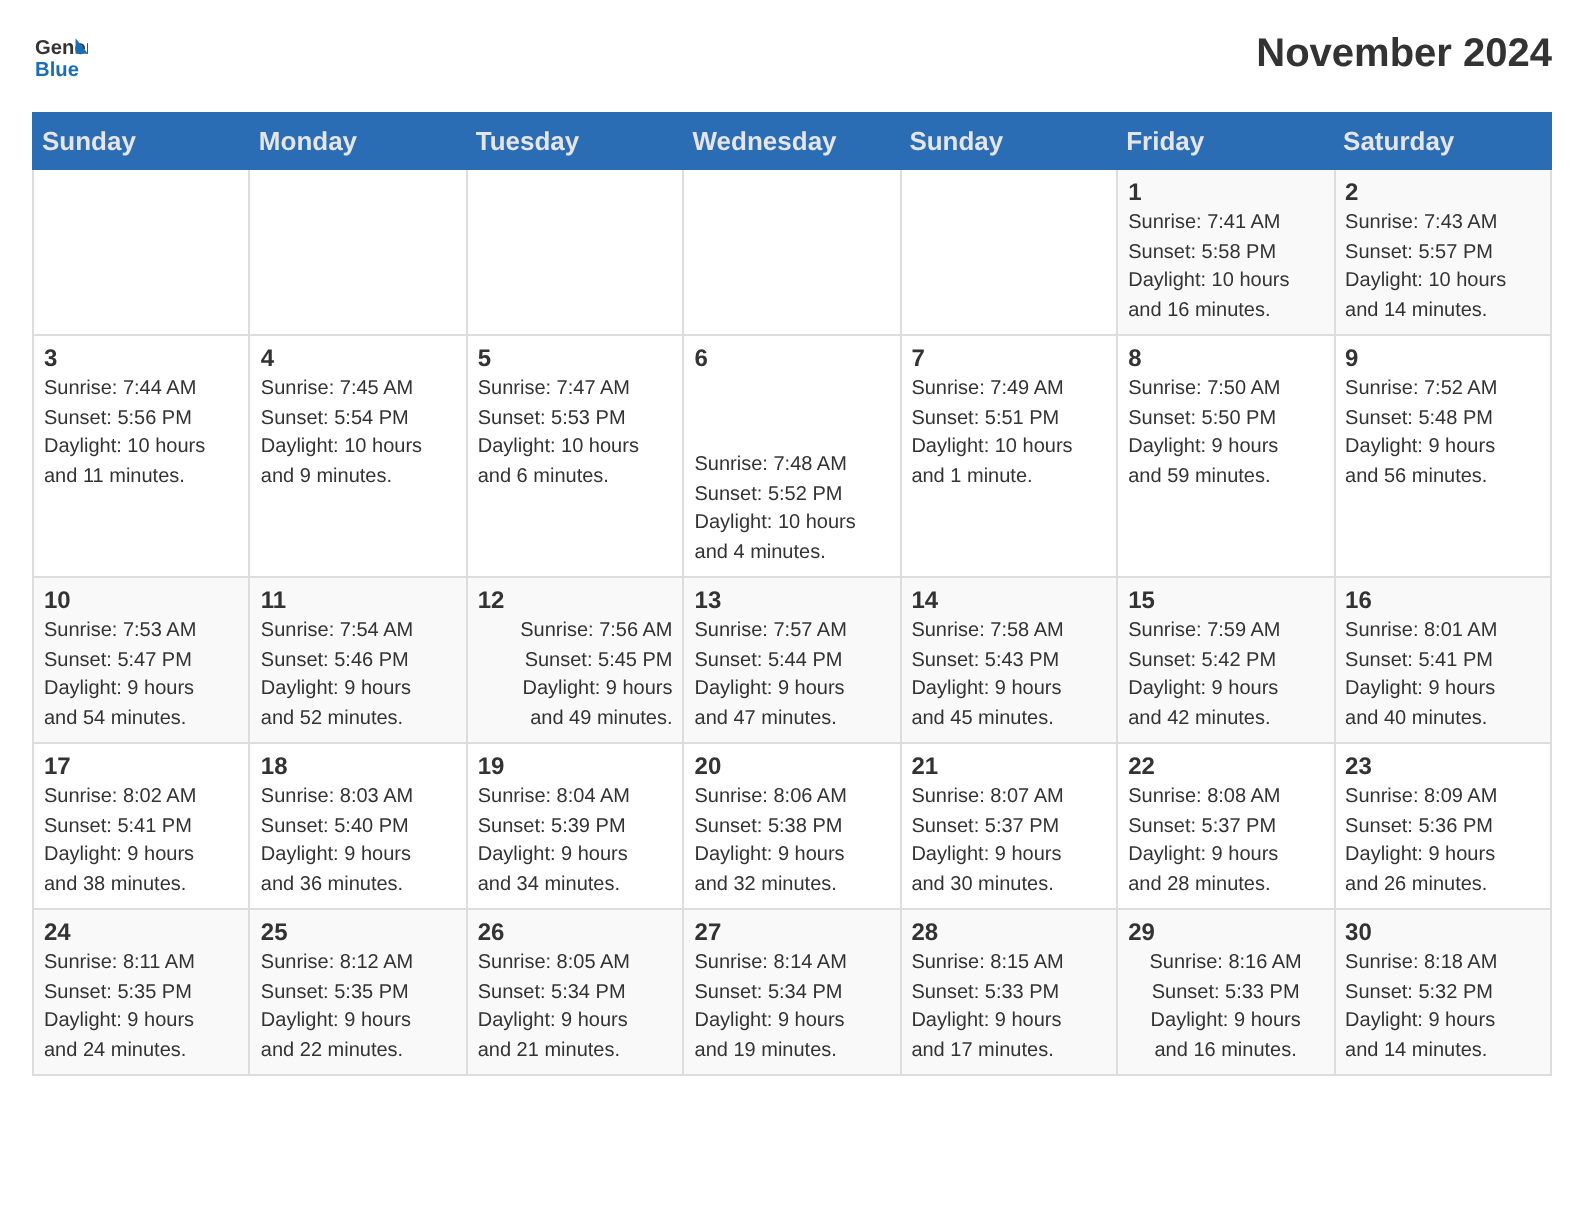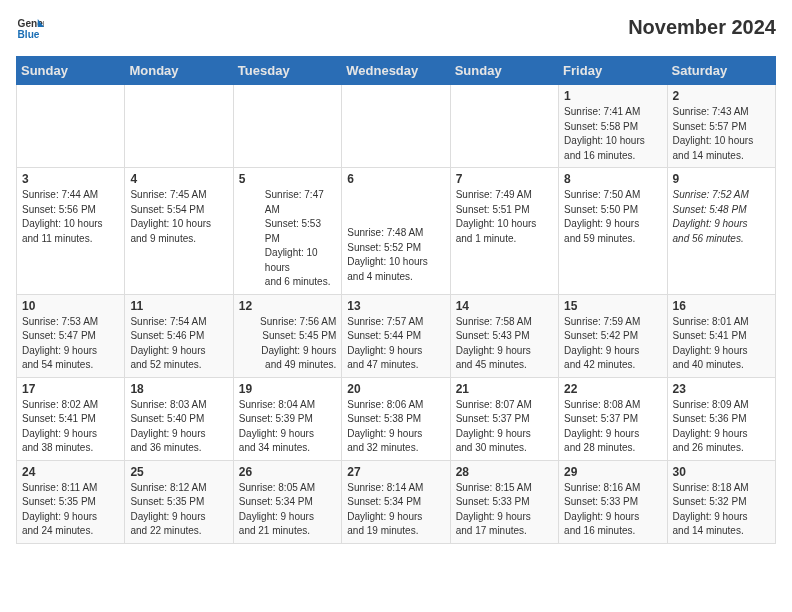--- a/index.html
+++ b/index.html
@@ -143,21 +143,21 @@
         </td>
         <td>
           <span class="day-number">4</span>
           <div class="day-info" style="white-space: pre-line;">Sunrise: 7:45 AM
 Sunset: 5:54 PM
 Daylight: 10 hours
 and 9 minutes.</div>
         </td>
         <td>
           <span class="day-number">5</span>
-          <div class="day-info" style="white-space: pre-line; margin-left: 26px;">Sunrise: 7:47 AM
+          <div class="day-info" style="white-space: pre-line;">Sunrise: 7:47 AM
 Sunset: 5:53 PM
 Daylight: 10 hours
 and 6 minutes.</div>
         </td>
         <td>
           <span class="day-number">6</span>
           <div class="day-info" style="white-space: pre-line; margin-top: 40px;">Sunrise: 7:48 AM
 Sunset: 5:52 PM
 Daylight: 10 hours
 and 4 minutes.</div>
@@ -171,21 +171,21 @@
         </td>
         <td>
           <span class="day-number">8</span>
           <div class="day-info" style="white-space: pre-line;">Sunrise: 7:50 AM
 Sunset: 5:50 PM
 Daylight: 9 hours
 and 59 minutes.</div>
         </td>
         <td>
           <span class="day-number">9</span>
-          <div class="day-info" style="white-space: pre-line; font-style: italic;">Sunrise: 7:52 AM
+          <div class="day-info" style="white-space: pre-line;">Sunrise: 7:52 AM
 Sunset: 5:48 PM
 Daylight: 9 hours
 and 56 minutes.</div>
         </td>
       </tr>
       <tr>
         <td>
           <span class="day-number">10</span>
           <div class="day-info" style="white-space: pre-line;">Sunrise: 7:53 AM
 Sunset: 5:47 PM
@@ -317,21 +317,21 @@
         </td>
         <td>
           <span class="day-number">28</span>
           <div class="day-info" style="white-space: pre-line;">Sunrise: 8:15 AM
 Sunset: 5:33 PM
 Daylight: 9 hours
 and 17 minutes.</div>
         </td>
         <td>
           <span class="day-number">29</span>
-          <div class="day-info" style="white-space: pre-line;">Sunrise: 8:16 AM
+          <div class="day-info" style="white-space: pre-line; text-align: center;">Sunrise: 8:16 AM
 Sunset: 5:33 PM
 Daylight: 9 hours
 and 16 minutes.</div>
         </td>
         <td>
           <span class="day-number">30</span>
           <div class="day-info" style="white-space: pre-line;">Sunrise: 8:18 AM
 Sunset: 5:32 PM
 Daylight: 9 hours
 and 14 minutes.</div>

